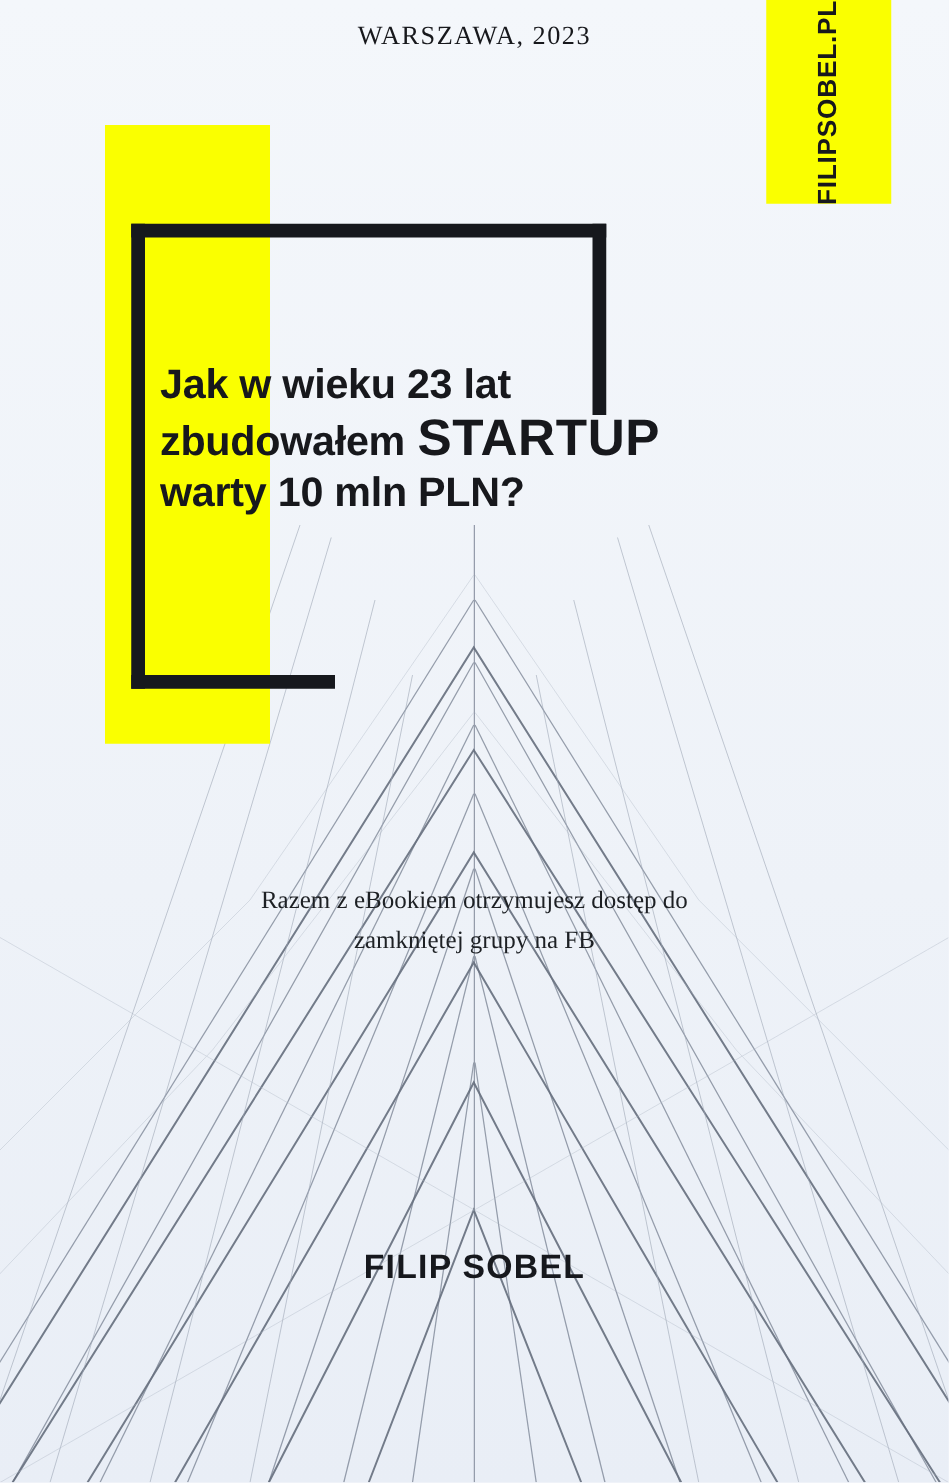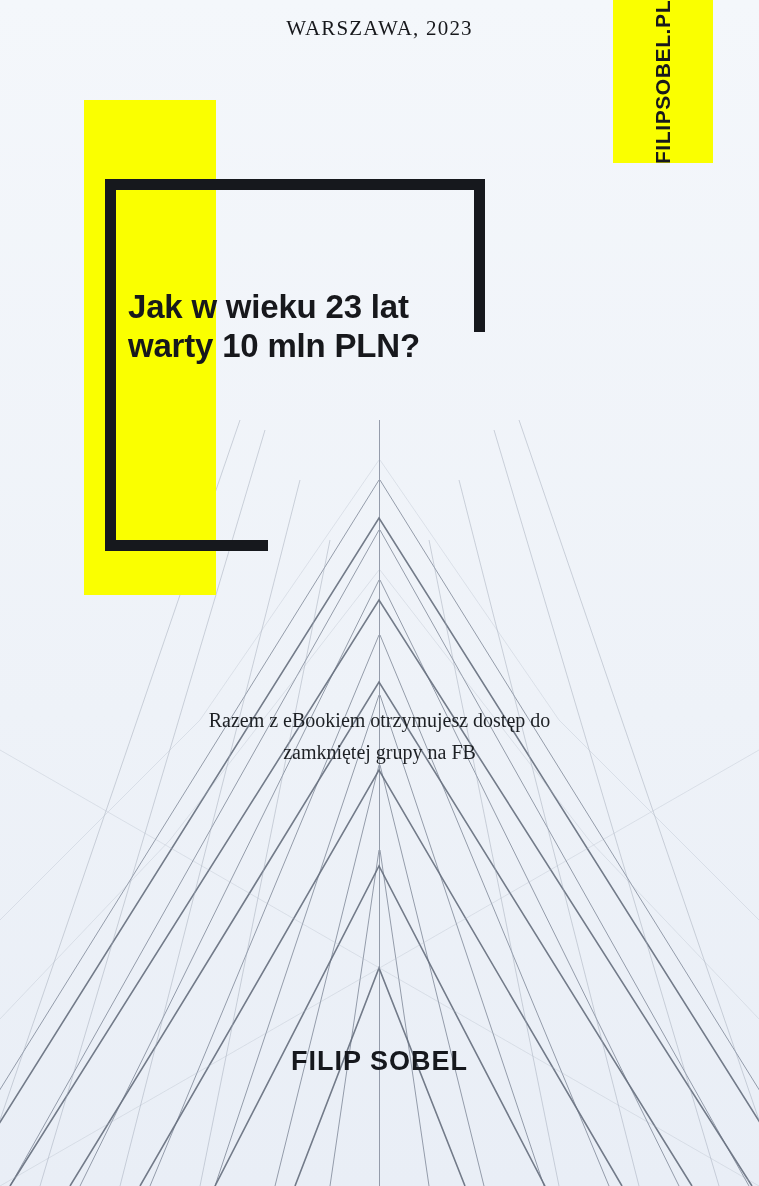--- a/index.html
+++ b/index.html
@@ -159,21 +159,20 @@
   .author {
     position: absolute;
     top: 998px;
     left: 0;
     width: 759px;
     text-align: center;
     font-size: 27px;
     font-weight: bold;
     letter-spacing: 1px;
     color: #16181d;
-    margin-top: 48px;
   }
 </style>
 </head>
 <body>
 
 <div class="cover">
 
   <div class="building">
     <svg width="759" height="766" viewBox="0 0 759 766" xmlns="http://www.w3.org/2000/svg">
       <g stroke="#7f8898" fill="none" stroke-width="1" opacity="0.85">
@@ -238,20 +237,23 @@
 
   <div class="bracket">
     <div class="b-top"></div>
     <div class="b-left"></div>
     <div class="b-bottom"></div>
     <div class="b-right"></div>
   </div>
 
   <div class="title-wrap">
     <div class="title-line title-line-1">Jak w wieku 23 lat</div>
+    <div class="title-line title-line-2">
+      <span>zbudowałem</span><span class="big">STARTUP</span>
+    </div>
     <div class="title-line title-line-3">warty 10 mln PLN?</div>
   </div>
 
 
   <div class="bonus">
     <div>Razem z eBookiem otrzymujesz dostęp do</div>
     <div>zamkniętej grupy na FB</div>
   </div>
 
   <div class="author">FILIP SOBEL</div>

